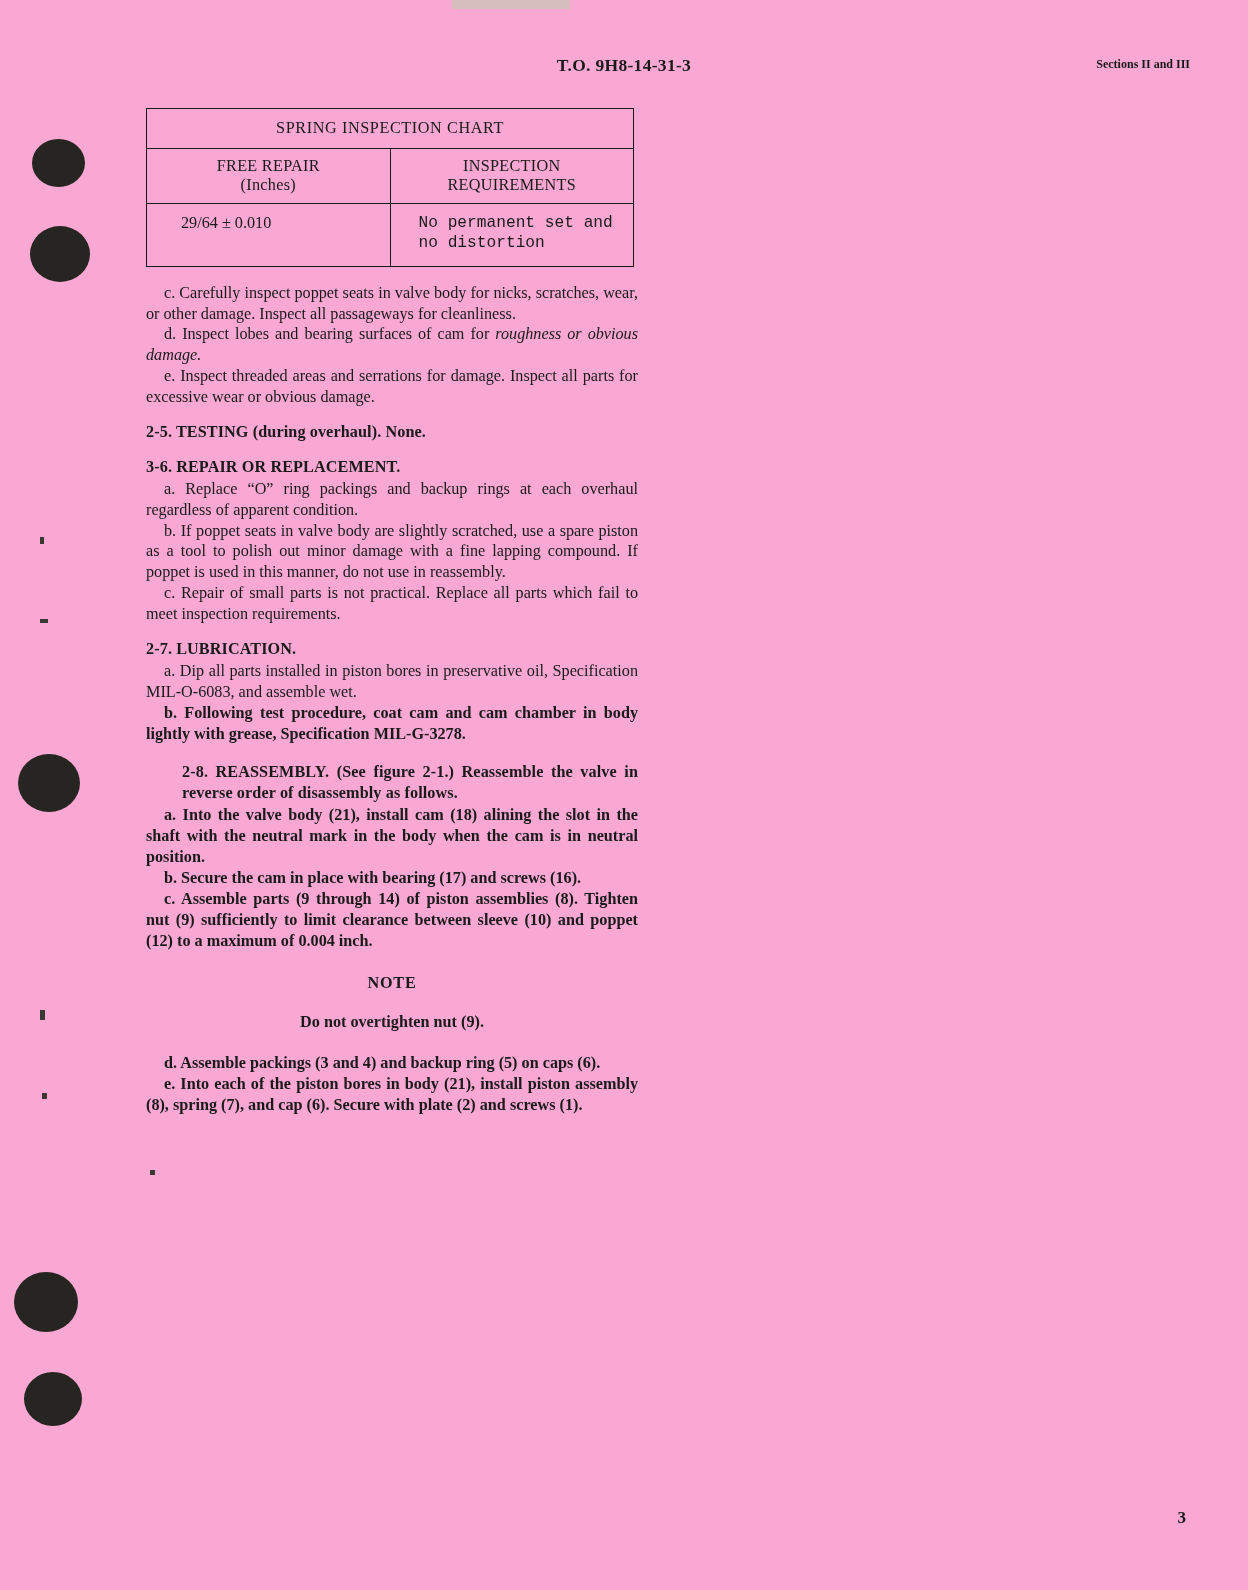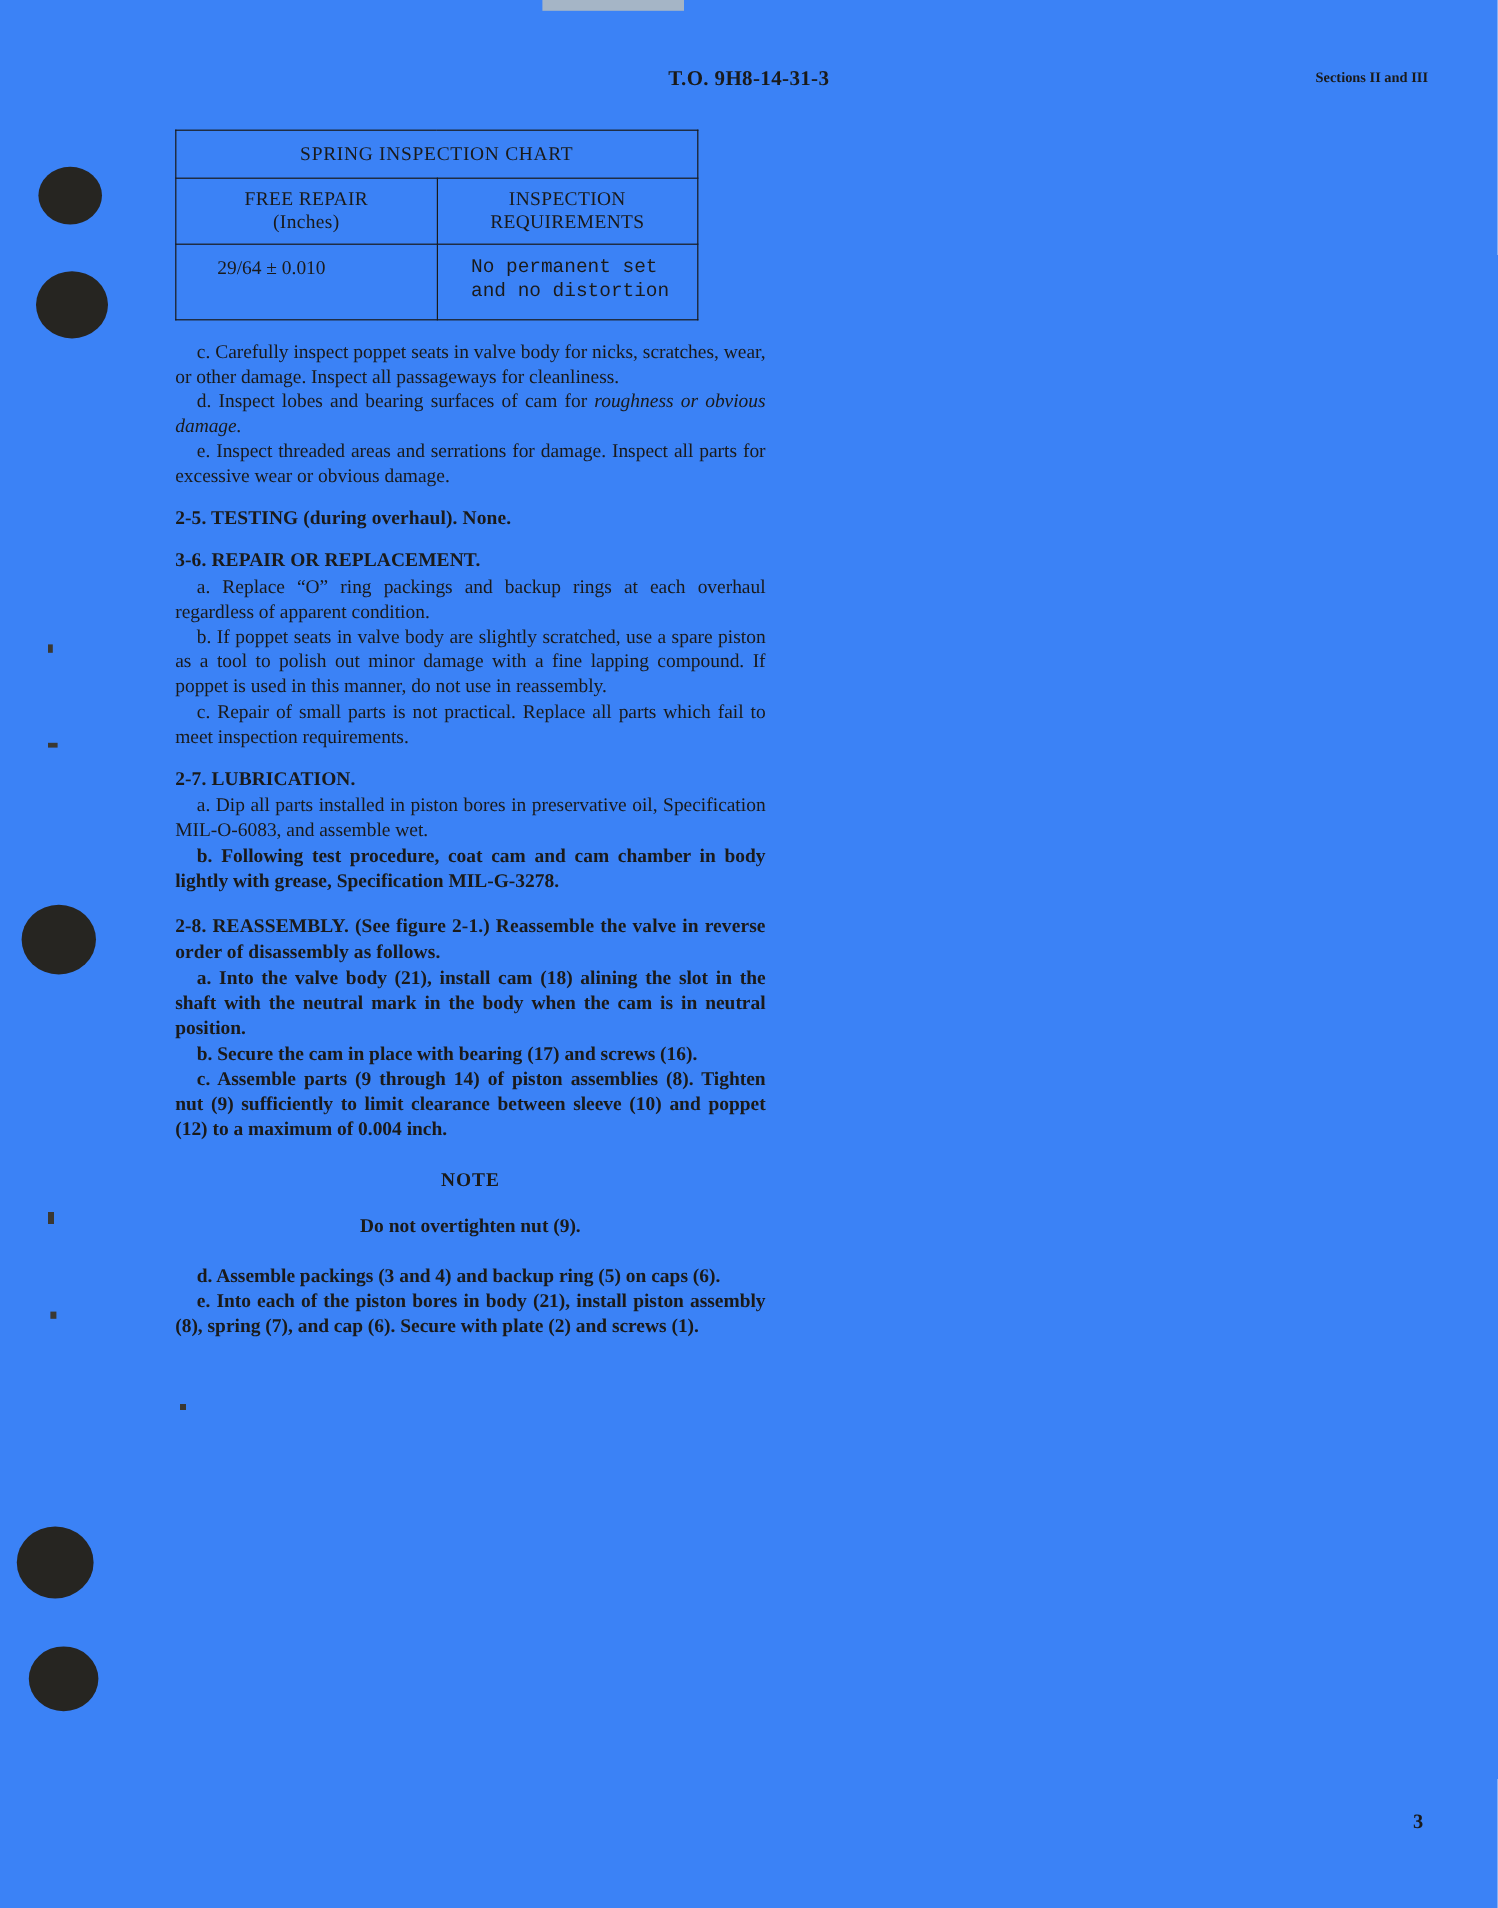--- a/index.html
+++ b/index.html
@@ -11,21 +11,21 @@
     height: 1590px;
     background: #fdfcf3;
     font-family: "Liberation Serif", serif;
     color: #1a1a1a;
     position: relative;
     overflow: hidden;
   }
   .page {
     position: absolute;
     inset: 0;
-    background: #3b82f6;
+    background: #f9a8d4;
   }
   
   .top-smudge {
     position: absolute;
     top: 0px;
     left: 452px;
     width: 118px;
     height: 9px;
     background: #c9c6b6;
     opacity: .75;
@@ -75,21 +75,21 @@
     vertical-align: top;
     font-size: 16.2px;
     line-height: 1.29;
     text-align: justify;
   }
   .col.left { margin-right: 62px; }
 
   
   table.spring {
     border-collapse: collapse;
-    width: 436px;
+    width: 488px;
     margin-bottom: 16px;
     table-layout: fixed;
   }
   table.spring td, table.spring th {
     border: 1.6px solid #1a1a1a;
     padding: 7px 8px;
     font-weight: normal;
     font-size: 16.2px;
     vertical-align: top;
   }
@@ -127,21 +127,21 @@
     margin: 0 0 0 0;
     text-indent: 18px;
   }
   p.sec {
     text-indent: 0;
     margin-top: 14px;
     margin-bottom: 1px;
     font-weight: bold;
     letter-spacing: .1px;
   }
-  p.body-gap { margin-top: 13px; }
+  p.body-gap { margin-top: 13px; margin-left: 36px; }
   .ital { font-style: italic; }
   .note-head {
     text-align: center;
     font-weight: bold;
     letter-spacing: .8px;
     margin-top: 22px;
     margin-bottom: 18px;
     text-indent: 0;
   }
   .note-body {

